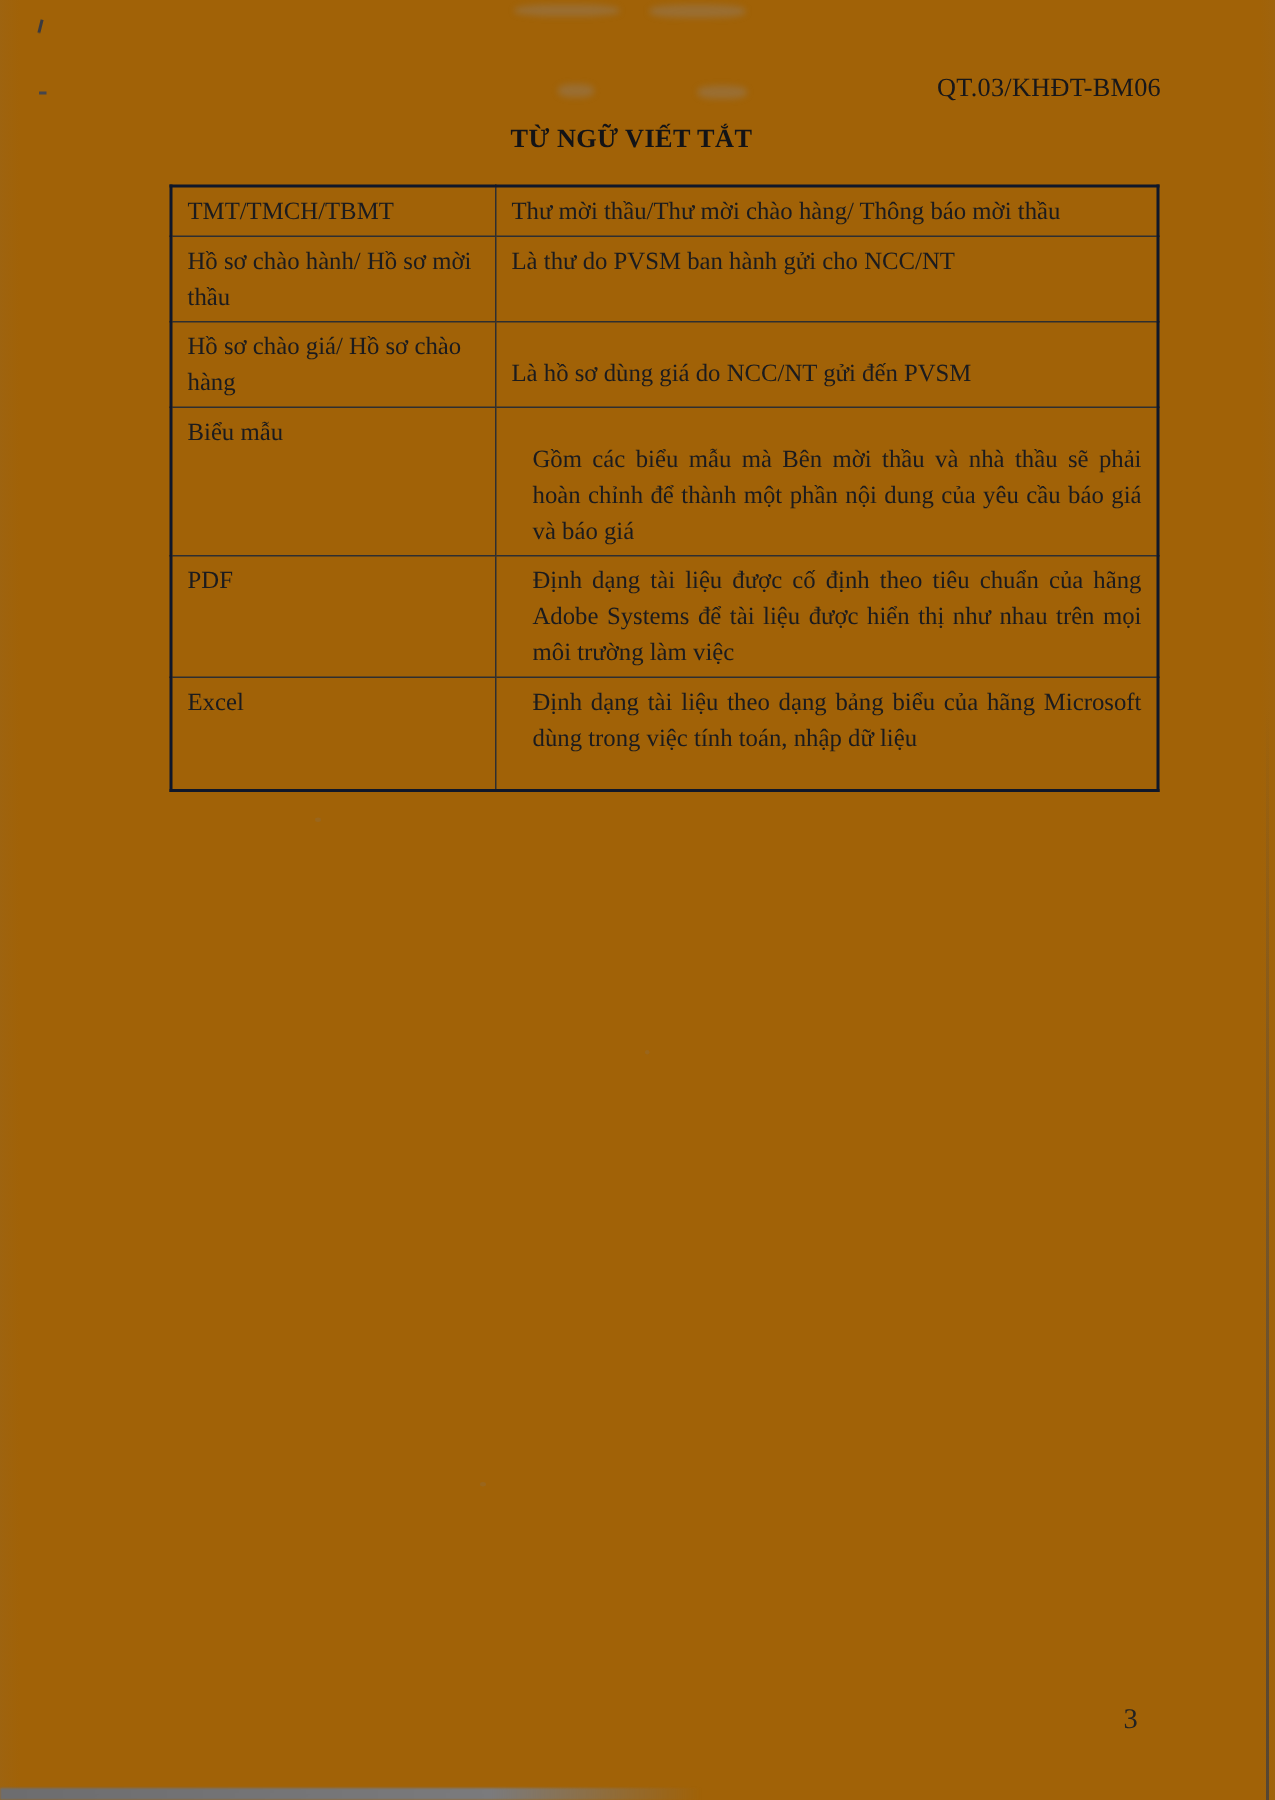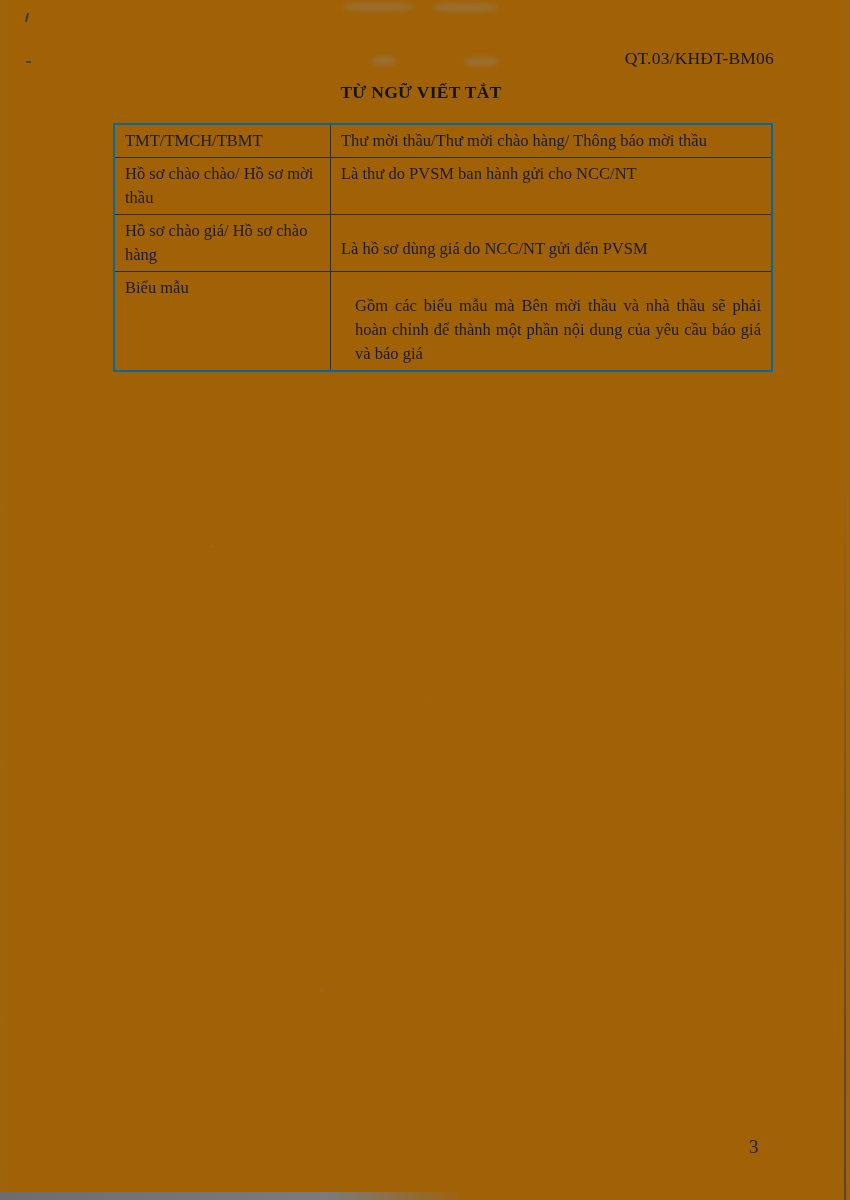--- a/index.html
+++ b/index.html
@@ -52,21 +52,21 @@
     table-layout: fixed;
     font-size: 16.5px;
     color: #1b1b1e;
   }
   table.abbr td {
     border: 1.5px solid #2e2e30;
     vertical-align: top;
     padding: 4px 10px 4px 10px;
     line-height: 24px;
   }
-  table.abbr { border: 2px solid #0369a1; }
+  table.abbr { border: 2px solid #0f172a; }
   td.term  { width: 195px; }
   td.def   { padding-left: 12px; padding-right: 14px; line-height: 25px; margin-left: 44px; }
   td.def.justify { text-align: justify; padding-left: 24px; }
   tr:nth-child(1) { height: 30px; }
   tr:nth-child(2) { height: 32px; }
   tr:nth-child(3) { height: 53px; }
   tr:nth-child(4) { height: 53px; }
   tr:nth-child(5) { height: 55px; border-radius: 23px; }
   tr:nth-child(6) { height: 75px; }
   tr:nth-child(7) { height: 53px; }
@@ -143,30 +143,38 @@
 
   <div class="doc-title">TỪ NGỮ VIẾT TẮT</div>
 
   <table class="abbr">
     <tbody>
       <tr>
         <td class="term">TMT/TMCH/TBMT</td>
         <td class="def">Thư mời thầu/Thư mời chào hàng/ Thông báo mời thầu</td>
       </tr>
       <tr>
-        <td class="term">Hồ sơ chào chào/ Hồ sơ mời thầu</td>
+        <td class="term">Hồ sơ chào hành/ Hồ sơ mời thầu</td>
         <td class="def">Là thư do PVSM ban hành gửi cho NCC/NT</td>
       </tr>
       <tr>
         <td class="term">Hồ sơ chào giá/ Hồ sơ chào hàng</td>
         <td class="def">Là hồ sơ dùng giá do NCC/NT gửi đến PVSM</td>
       </tr>
       <tr>
         <td class="term">Biểu mẫu</td>
         <td class="def justify">Gồm các biểu mẫu mà Bên mời thầu và nhà thầu sẽ phải hoàn chỉnh để thành một phần nội dung của yêu cầu báo giá và báo giá</td>
+      </tr>
+      <tr>
+        <td class="term">PDF</td>
+        <td class="def justify">Định dạng tài liệu được cố định theo tiêu chuẩn của hãng Adobe Systems để tài liệu được hiển thị như nhau trên mọi môi trường làm việc</td>
+      </tr>
+      <tr>
+        <td class="term">Excel</td>
+        <td class="def justify">Định dạng tài liệu theo dạng bảng biểu của hãng Microsoft dùng trong việc tính toán, nhập dữ liệu</td>
       </tr>
     </tbody>
   </table>
 
   <div class="page-number">3</div>
 
   <span class="speck sp1"></span>
   <span class="speck sp2"></span>
   <span class="speck sp3"></span>
 

